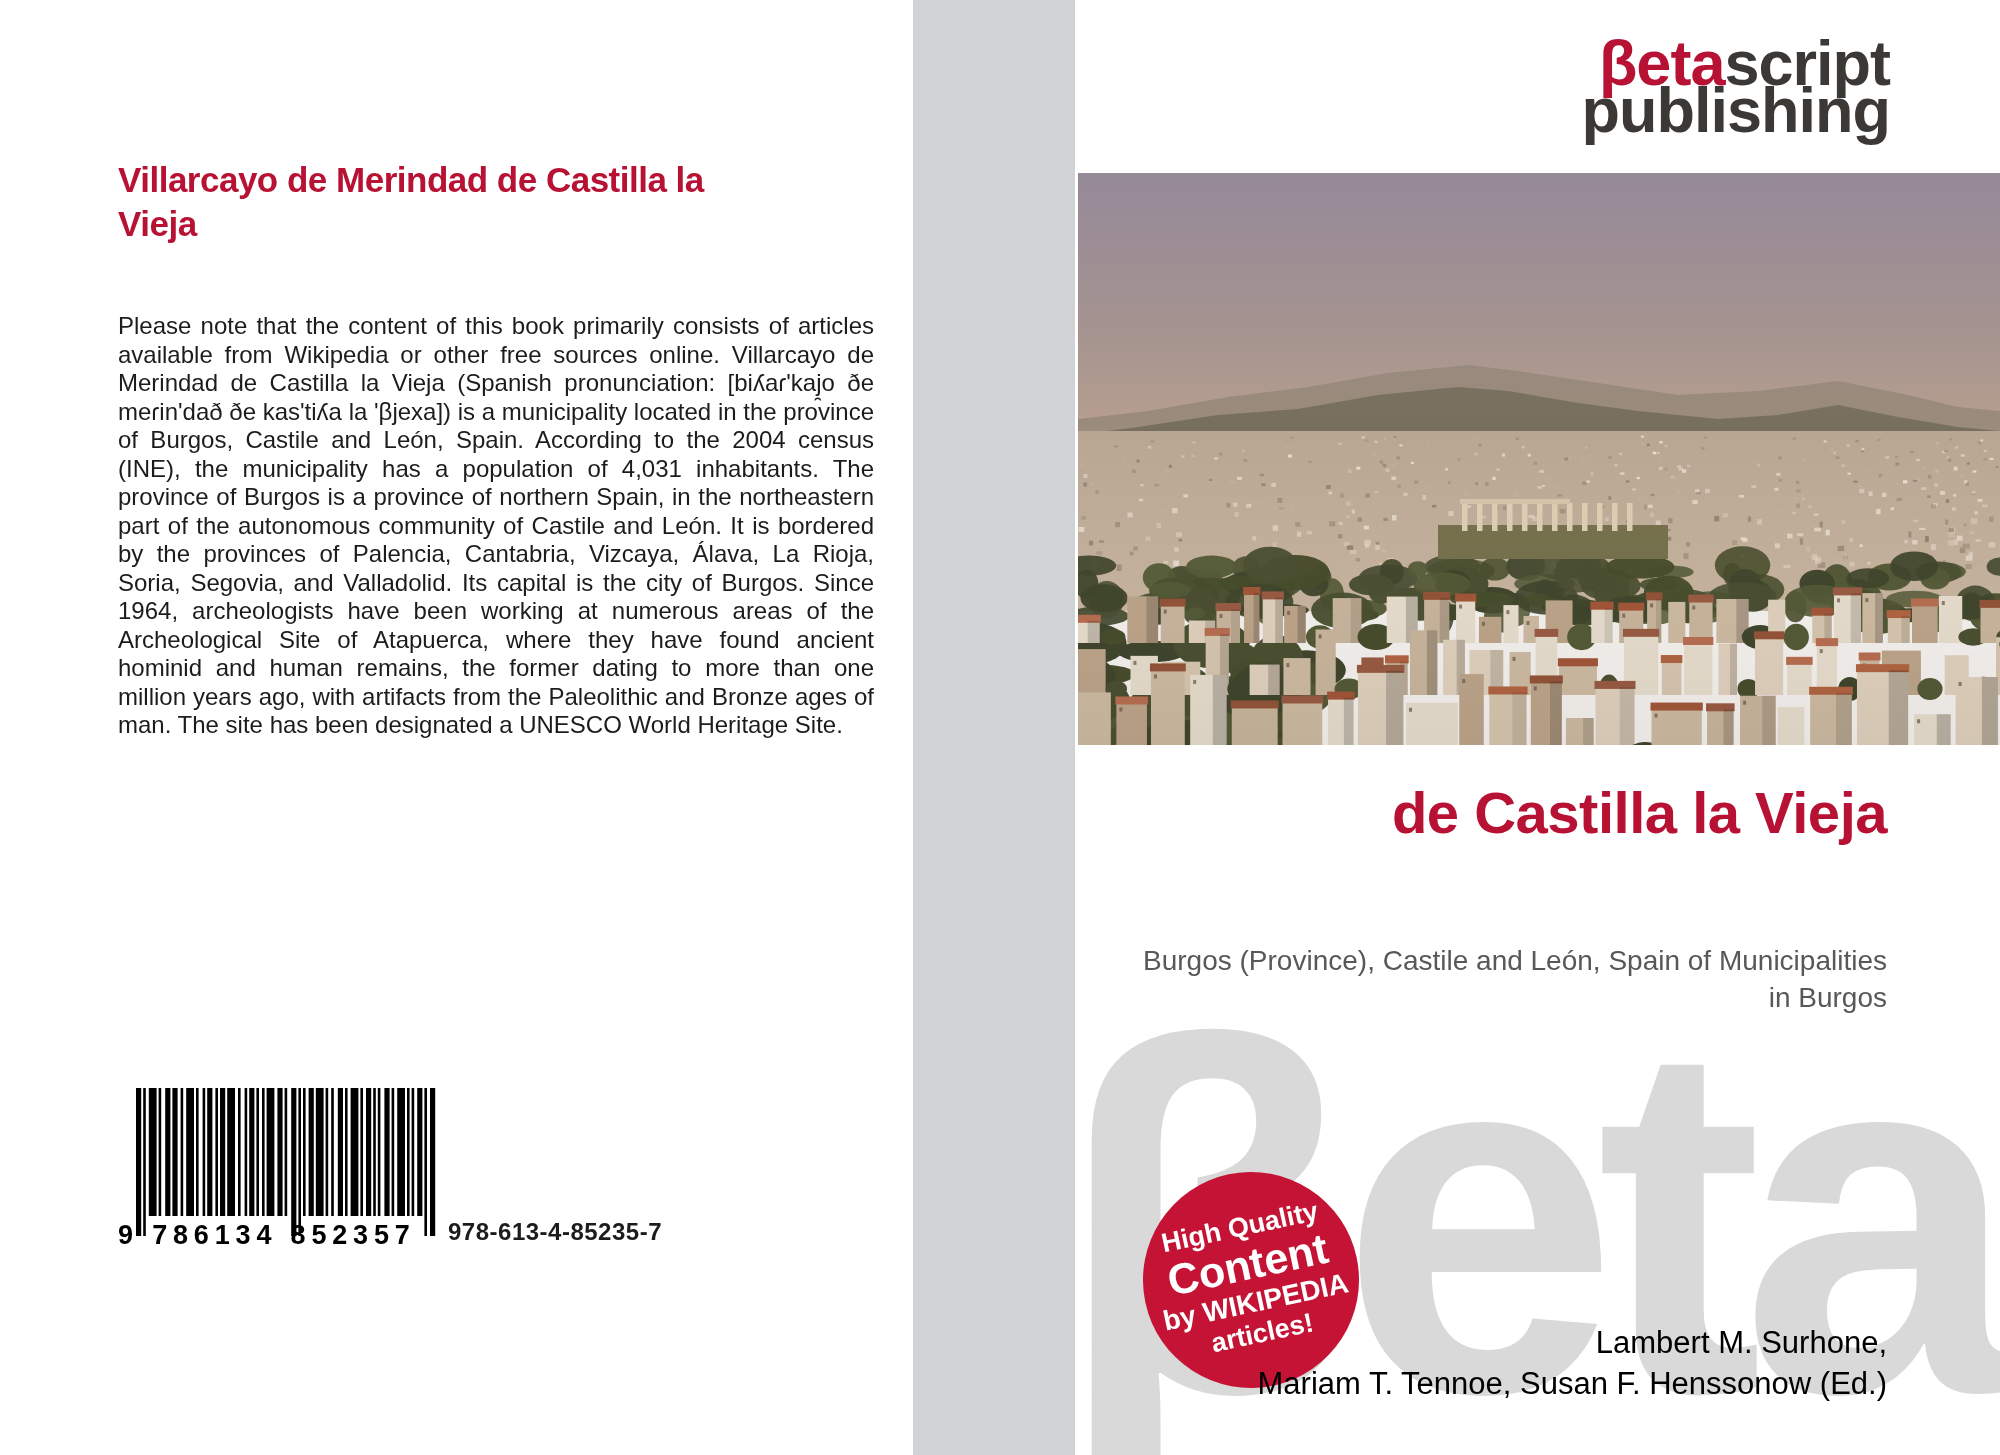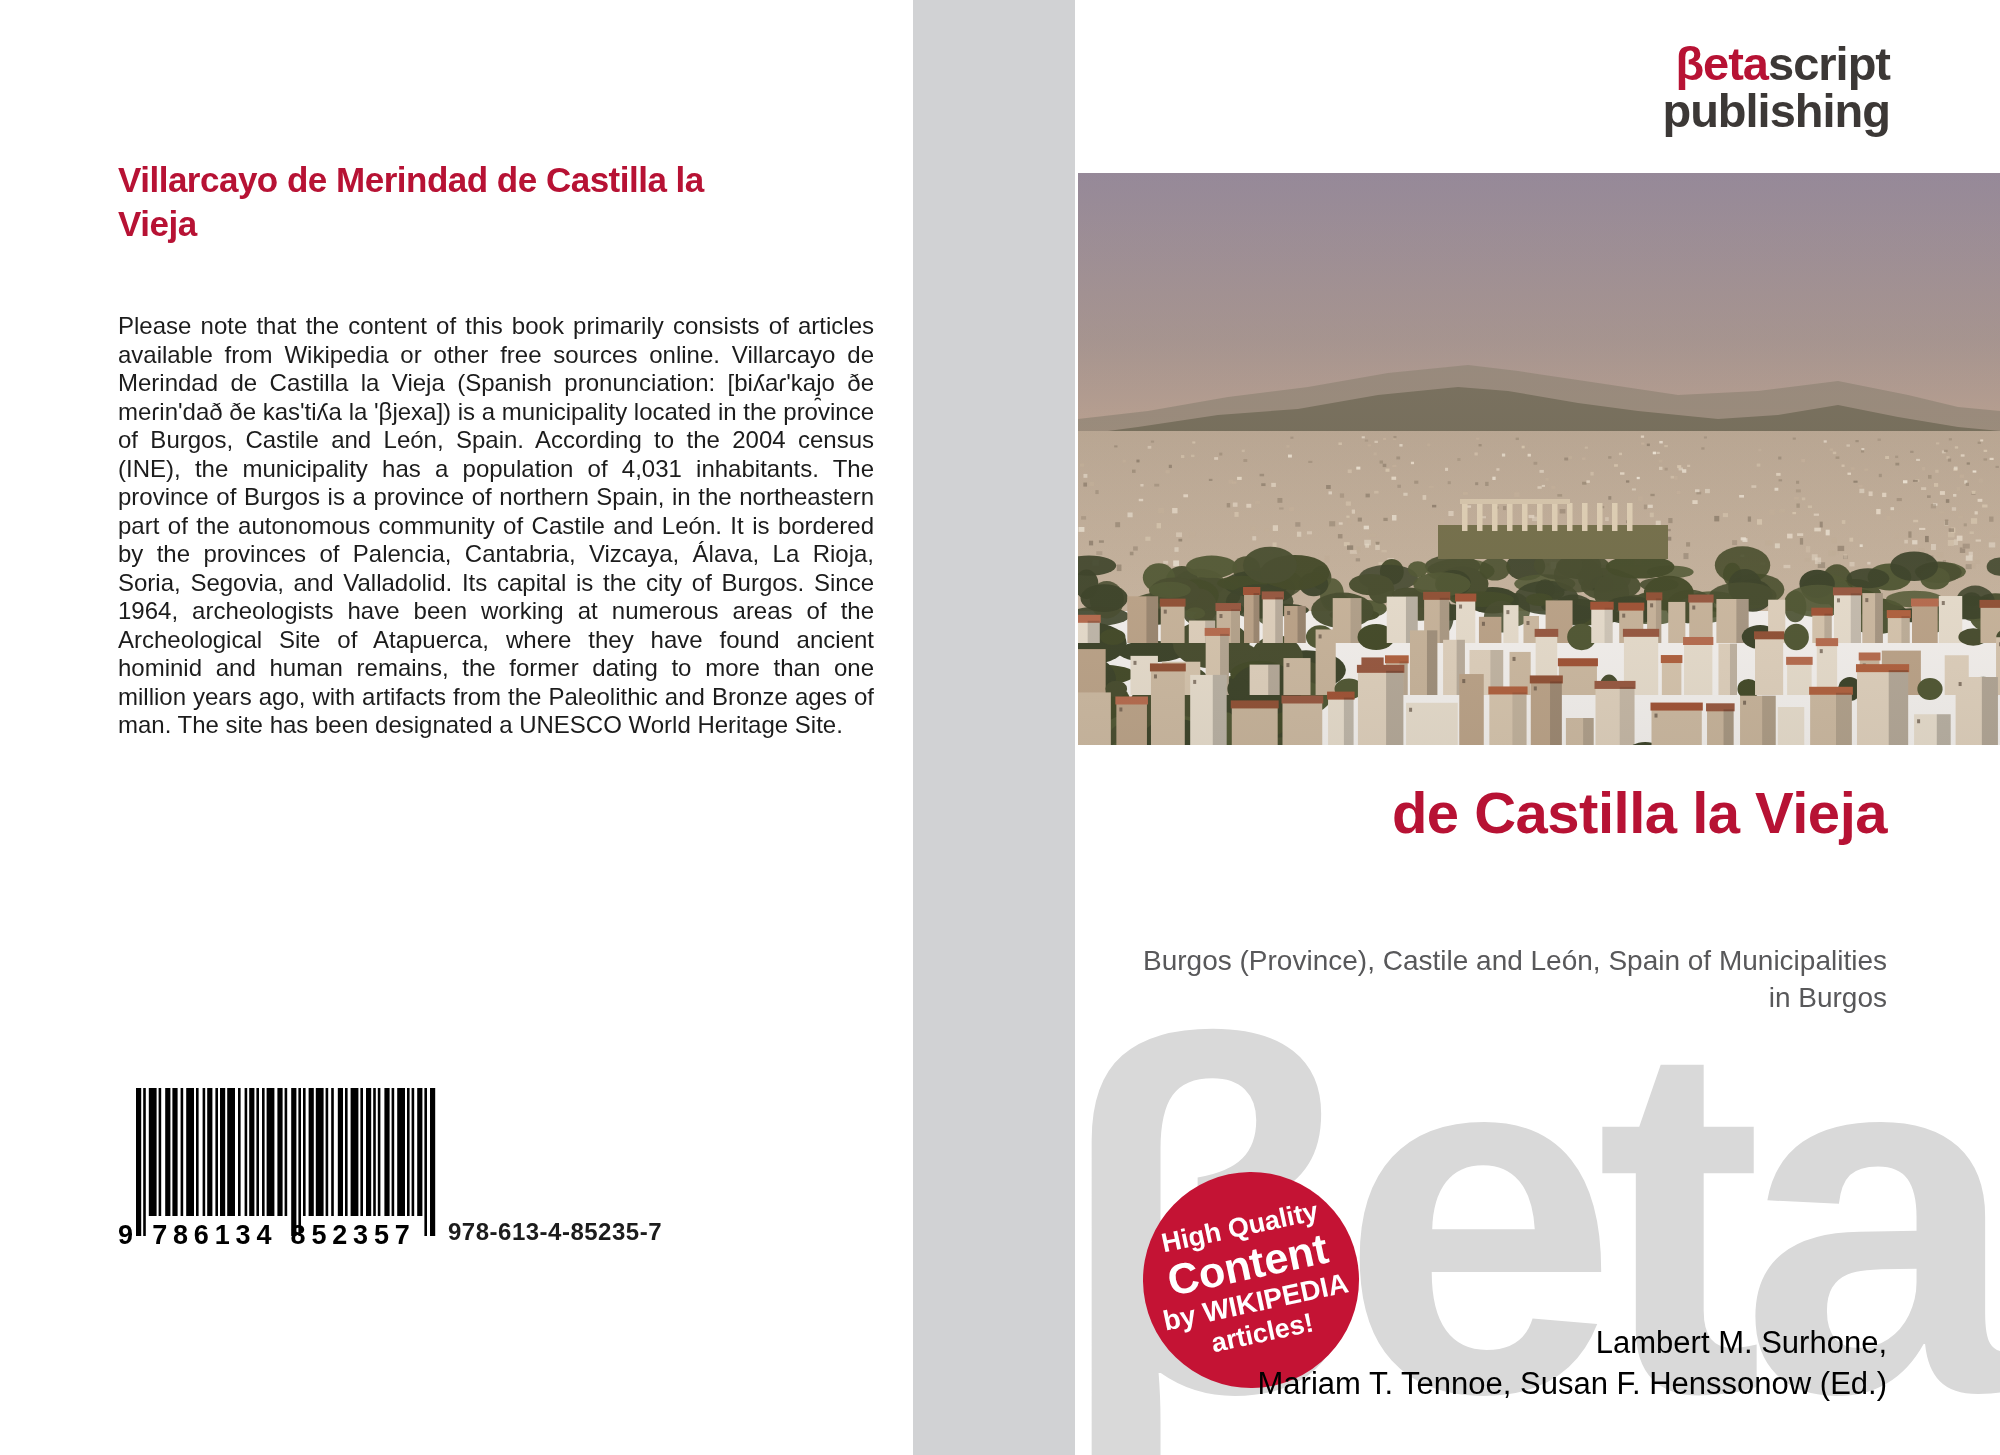--- a/index.html
+++ b/index.html
@@ -19,21 +19,21 @@
     font-size:27px;font-weight:bold;color:#000;}
   .isbn-text{position:absolute;left:330px;top:130px;font-size:24px;font-weight:bold;color:#1c1c1c;letter-spacing:0.5px;}
 
   
   .spine{position:absolute;left:913px;top:0;width:162px;height:1455px;background:#d1d2d4;}
 
   
   .front-cover{position:absolute;left:1075px;top:0;width:925px;height:1455px;background:#ffffff;overflow:hidden;}
 
   .publisher-logo{position:absolute;right:110px;top:40px;text-align:right;
-    font-size:47px;font-weight:bold;line-height:47px;letter-spacing:-1px;color:#3c3836;}
+    font-size:63px;font-weight:bold;line-height:47px;letter-spacing:-1px;color:#3c3836;}
   .publisher-logo .beta{color:#b71234;}
 
   .cover-photo{position:absolute;left:3px;top:173px;width:922px;height:572px;display:block;}
 
   .front-title{position:absolute;right:113px;top:778px;text-align:right;
     font-size:58px;font-weight:bold;line-height:70px;letter-spacing:-0.5px;}
   .front-subtitle{position:absolute;right:113px;top:942px;text-align:right;
     font-size:28px;line-height:37px;color:#58585a;}
 
   .watermark{position:absolute;left:-18px;top:968px;font-size:500px;font-weight:bold;

